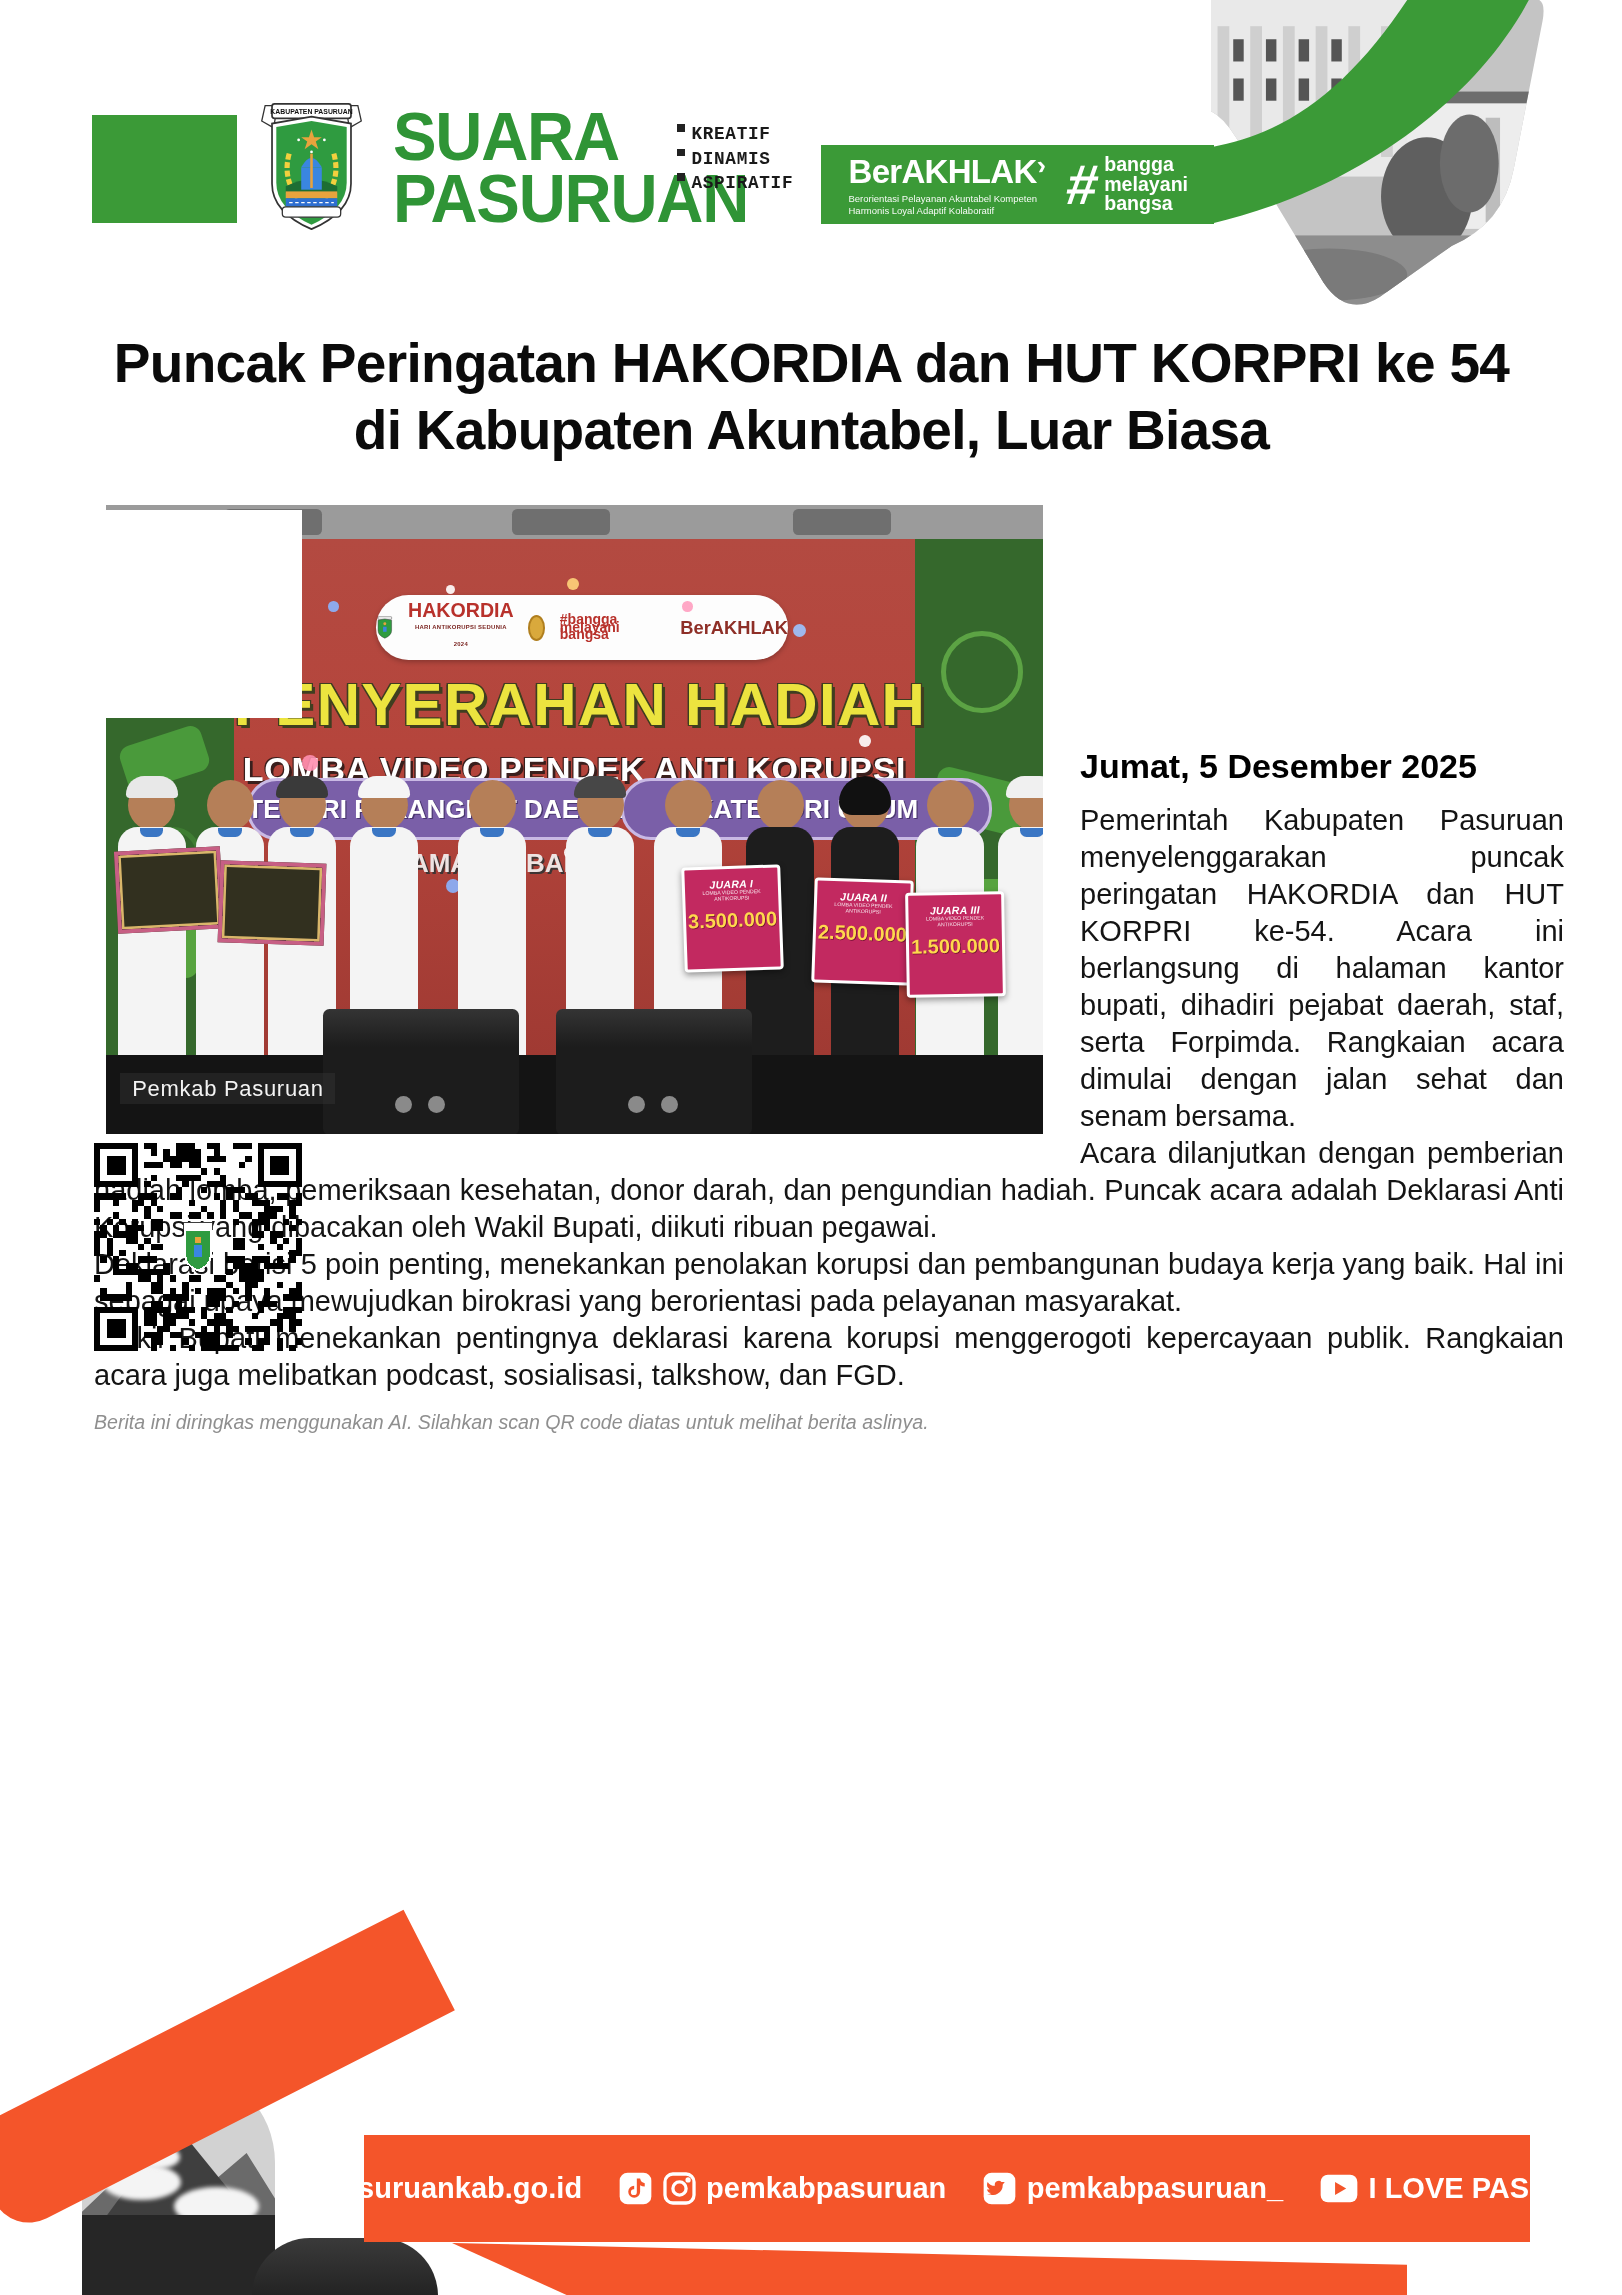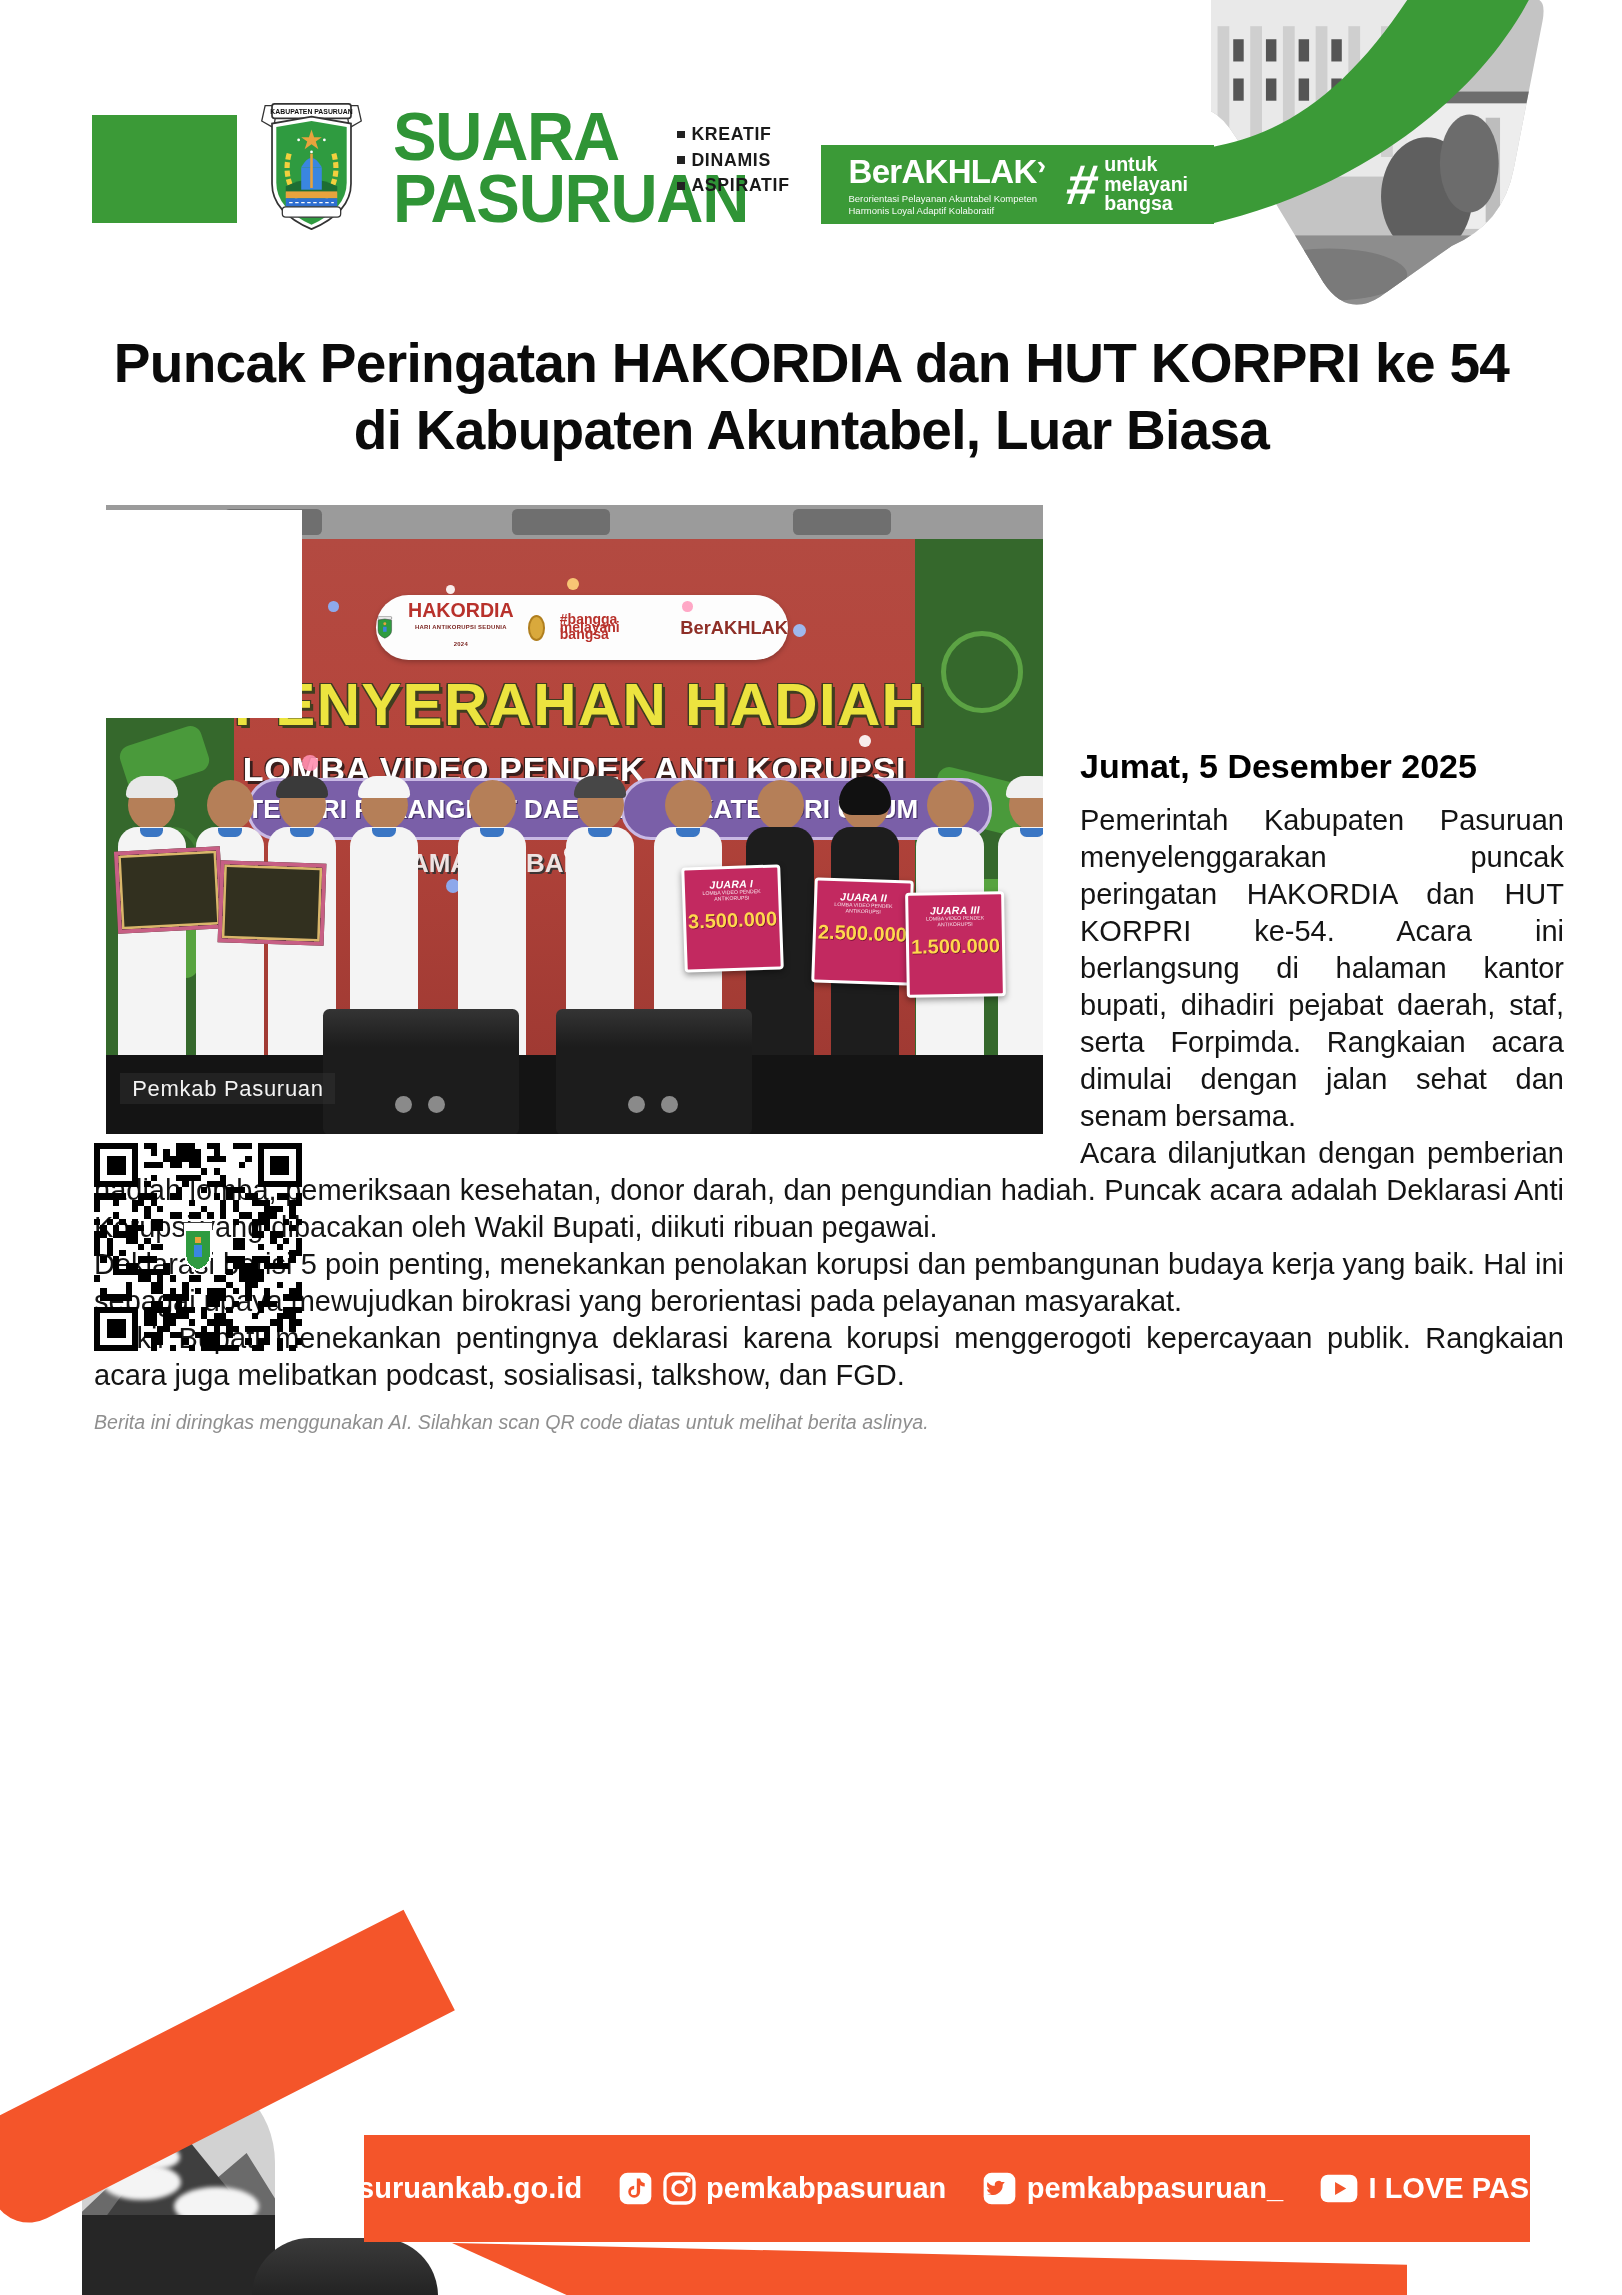--- a/index.html
+++ b/index.html
@@ -6,21 +6,21 @@
   .page{position:relative;width:1623px;height:2295px;background:#ffffff;overflow:hidden;
         font-family:"Liberation Sans",sans-serif;color:#111;}
   .abs{position:absolute;}
 
   
   .green-rect{left:92px;top:115px;width:145px;height:108px;background:#3b9a37;}
   .crest{left:260px;top:101px;width:103px;height:131px;}
   .brand{left:393px;top:105px;line-height:62px;color:#2f9436;font-weight:bold;
          font-size:68px;letter-spacing:-1.3px;transform:scaleX(.96);transform-origin:left top;white-space:nowrap;}
   .tagline{left:677px;top:124px;}
-  .tag-row{display:flex;align-items:center;margin-bottom:4.6px;}
+  .tag-row{display:flex;margin-bottom:4.6px;font-family:Liberation Mono, monospace;}
   .tag-row .sq{width:7.9px;height:7.9px;background:#222;margin-right:6.5px;}
   .tag-row span{font-size:17.7px;font-weight:bold;color:#1a1a1a;letter-spacing:0.7px;}
   .green-band{left:821px;top:145px;width:393px;height:79px;background:#3b9a37;display:flex;align-items:center;}
   .berakhlak{margin-left:27.5px;color:#fff;}
   .berakhlak .t{font-size:33px;font-weight:bold;letter-spacing:-0.7px;white-space:nowrap;}
   .berakhlak .t .chev{display:inline-block;transform:translateY(-9.2px) rotate(-8deg);font-size:26px;}
   .berakhlak .s{font-size:9.5px;line-height:11px;opacity:.95;margin-top:1.3px;white-space:nowrap;}
   .campaign{display:flex;align-items:center;margin-left:22px;color:#fff;}
   .campaign .hash{font-size:56px;font-weight:bold;transform:skewX(-8deg);margin-right:6.5px;}
   .campaign .w{font-size:19.6px;font-weight:bold;line-height:19.6px;}
@@ -155,21 +155,21 @@
 
   <div class="abs green-band">
     <div class="berakhlak">
       <div class="t"><span>BerAKHLAK</span><span class="chev">›</span></div>
       <div class="s">Berorientasi Pelayanan Akuntabel Kompeten</div>
       <div class="s">Harmonis Loyal Adaptif Kolaboratif</div>
     </div>
     <div class="campaign">
       <div class="hash">#</div>
       <div class="w" id="campaign-words">
-          <div>untuk</div>
+          <div>bangga</div>
           <div>melayani</div>
           <div>bangsa</div>
         </div>
     </div>
   </div>
 
   <svg class="abs corner" viewBox="0 0 630 500">
     <defs>
       <clipPath id="cornerClip">
         <path d="M0,0 L502,0 Q512,6 507,32 L463,258 Q447,342 368,376 L258,454 Q208,486 172,432 L38,210 Q20,180 0,170 Z"></path>

